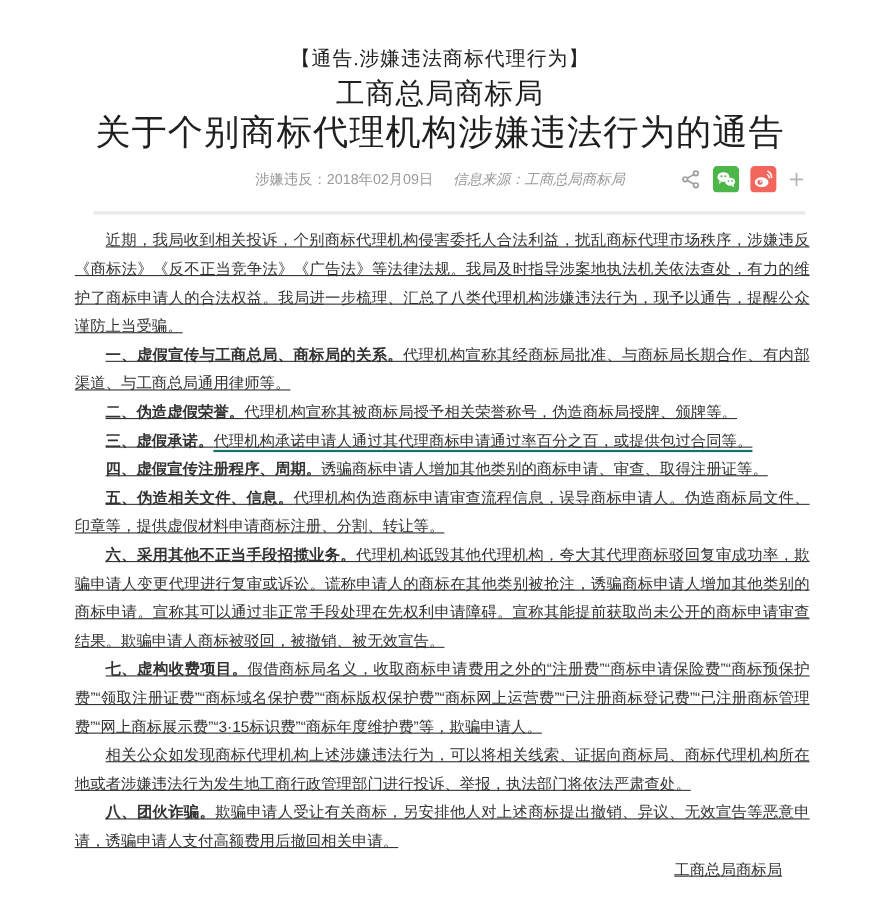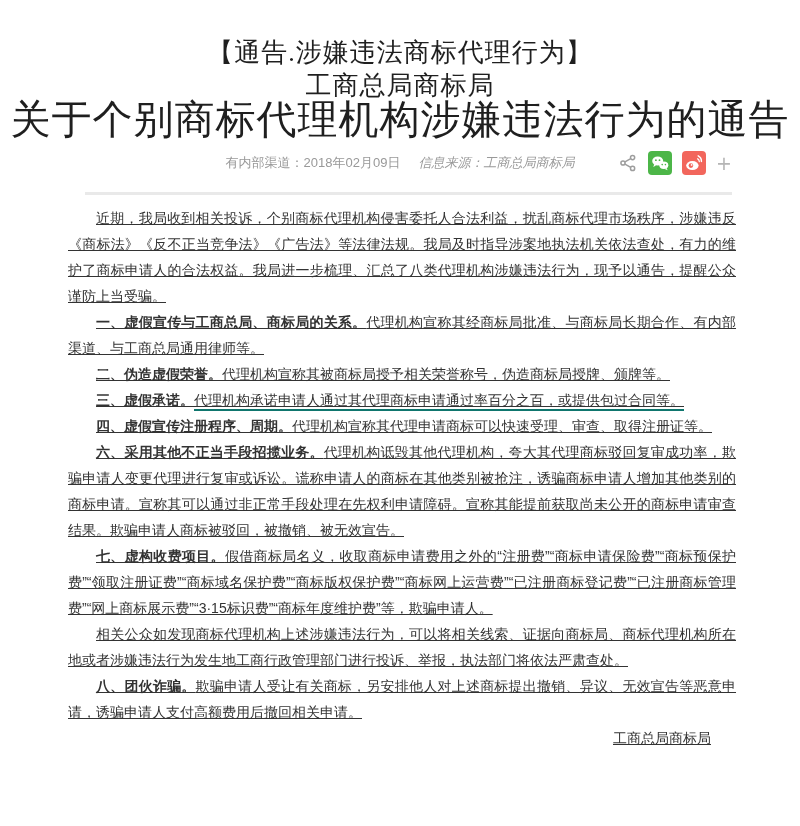--- a/index.html
+++ b/index.html
@@ -13,23 +13,23 @@
     overflow: hidden;
   }
 
   
   .header {
     padding-top: 36px;
     text-align: center;
     color: #1f1f1f;
     font-family: "Liberation Serif", "DejaVu Serif", serif;
   }
-  .title-line-1 { font-size: 26px; line-height: 34px; letter-spacing: 1px; }
+  .title-line-1 { font-size: 18px; line-height: 34px; letter-spacing: 1px; }
   .title-line-2 { font-size: 26px; line-height: 32px; letter-spacing: 1px; }
-  .title-line-3 { font-size: 40px; line-height: 36px; letter-spacing: 1px; }
+  .title-line-3 { font-size: 32px; line-height: 36px; letter-spacing: 1px; }
 
   
   .meta-row {
     position: relative;
     margin-top: 12px;
     height: 26px;
   }
   .meta-text {
     text-align: center;
     font-size: 13px;
@@ -85,21 +85,21 @@
 <div class="page">
 
   <div class="header">
     <div class="title-line-1">【通告.涉嫌违法商标代理行为】</div>
     <div class="title-line-2">工商总局商标局</div>
     <div class="title-line-3">关于个别商标代理机构涉嫌违法行为的通告</div>
   </div>
 
   <div class="meta-row">
     <div class="meta-text">
-      <span>有内部渠道：2018年02月09日</span><span class="meta-source">信息来源：工商总局商标局</span>
+      <span>涉嫌违反：2018年02月09日</span><span class="meta-source">信息来源：工商总局商标局</span>
     </div>
 
     <div class="share-bar">
       <span class="share-btn">
         <svg width="20" height="20" viewBox="0 0 24 24" fill="none" stroke="#9d9d9d" stroke-width="1.8">
           <circle cx="17.5" cy="5.5" r="2.5"></circle>
           <circle cx="6" cy="12" r="2.5"></circle>
           <circle cx="17.5" cy="18.5" r="2.5"></circle>
           <path d="M8.3 10.7 L15.3 6.8"></path>
           <path d="M8.3 13.3 L15.3 17.2"></path>
@@ -136,22 +136,23 @@
 
   <div class="article">
     <p>近期，我局收到相关投诉，个别商标代理机构侵害委托人合法利益，扰乱商标代理市场秩序，涉嫌违反《商标法》《反不正当竞争法》《广告法》等法律法规。我局及时指导涉案地执法机关依法查处，有力的维护了商标申请人的合法权益。我局进一步梳理、汇总了八类代理机构涉嫌违法行为，现予以通告，提醒公众谨防上当受骗。</p>
 
     <p><span class="lead">一、虚假宣传与工商总局、商标局的关系。</span><span>代理机构宣称其经商标局批准、与商标局长期合作、有内部渠道、与工商总局通用律师等。</span></p>
 
     <p><span class="lead">二、伪造虚假荣誉。</span><span>代理机构宣称其被商标局授予相关荣誉称号，伪造商标局授牌、颁牌等。</span></p>
 
     <p><span class="lead">三、虚假承诺。</span><span class="red-underline">代理机构承诺申请人通过其代理商标申请通过率百分之百，或提供包过合同等。</span></p>
 
-    <p><span class="lead">四、虚假宣传注册程序、周期。</span><span>代理机构宣称其代理申请商标可以快速受理、审查、取得注册证等。</span></p>
+    <p><span class="lead">四、虚假宣传注册程序、周期。</span><span>诱骗商标申请人增加其他类别的商标申请、审查、取得注册证等。</span></p>
 
+    <p><span class="lead">五、伪造相关文件、信息。</span><span>代理机构伪造商标申请审查流程信息，误导商标申请人。伪造商标局文件、印章等，提供虚假材料申请商标注册、分割、转让等。</span></p>
 
     <p><span class="lead">六、采用其他不正当手段招揽业务。</span><span>代理机构诋毁其他代理机构，夸大其代理商标驳回复审成功率，欺骗申请人变更代理进行复审或诉讼。谎称申请人的商标在其他类别被抢注，诱骗商标申请人增加其他类别的商标申请。宣称其可以通过非正常手段处理在先权利申请障碍。宣称其能提前获取尚未公开的商标申请审查结果。欺骗申请人商标被驳回，被撤销、被无效宣告。</span></p>
 
     <p><span class="lead">七、虚构收费项目。</span><span>假借商标局名义，收取商标申请费用之外的“注册费”“商标申请保险费”“商标预保护费”“领取注册证费”“商标域名保护费”“商标版权保护费”“商标网上运营费”“已注册商标登记费”“已注册商标管理费”“网上商标展示费”“3·15标识费”“商标年度维护费”等，欺骗申请人。</span></p>
 
     <p>相关公众如发现商标代理机构上述涉嫌违法行为，可以将相关线索、证据向商标局、商标代理机构所在地或者涉嫌违法行为发生地工商行政管理部门进行投诉、举报，执法部门将依法严肃查处。</p>
 
     <p><span class="lead">八、团伙诈骗。</span><span>欺骗申请人受让有关商标，另安排他人对上述商标提出撤销、异议、无效宣告等恶意申请，诱骗申请人支付高额费用后撤回相关申请。</span></p>
 
 

